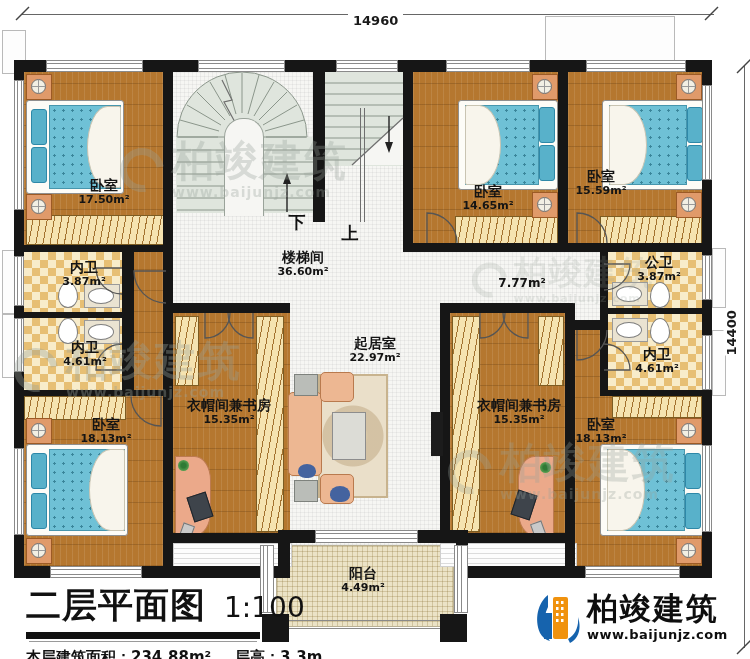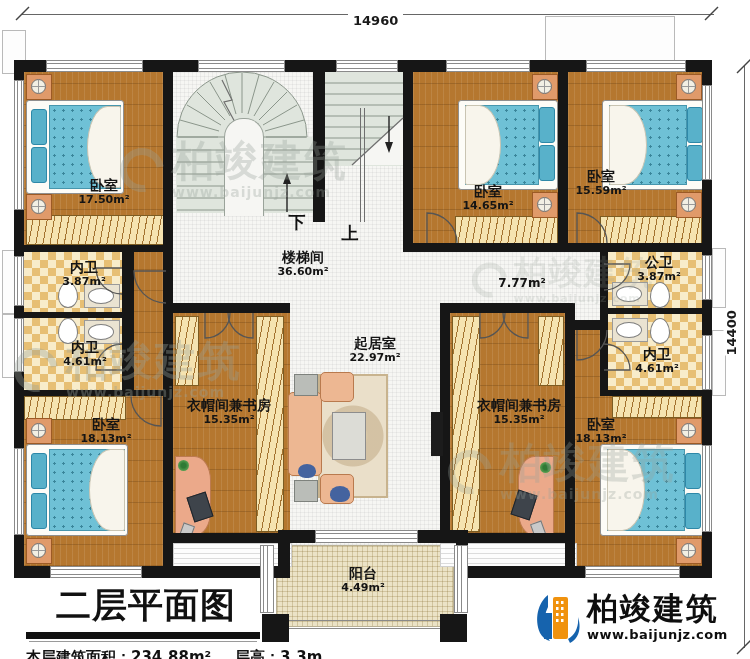--- a/index.html
+++ b/index.html
@@ -60,21 +60,21 @@
   .rn{font-size:14px;} .ra{font-size:11px;}
   .stairword{position:absolute;z-index:30;font-size:17px;font-weight:700;color:#111;transform:translateX(-50%);}
   .dim{position:absolute;z-index:34;font-size:13px;font-weight:700;color:#1a1a1a;background:#fff;padding:0 5px;}
   .dimline{position:absolute;background:#666;z-index:2;}
   .wm{position:absolute;z-index:28;display:flex;align-items:center;gap:8px;color:#98a29a;font-weight:800;pointer-events:none;}
   .wm-icon{width:30px;height:30px;border:7px solid currentColor;border-right-color:transparent;border-radius:50%;transform:rotate(35deg);flex:none;}
   .wm-t{font-size:42px;line-height:1;letter-spacing:2px;}
   .wm-u{font-size:14px;letter-spacing:1px;margin-top:2px;}
   .footer{position:absolute;left:26px;top:582px;z-index:34;color:#111;}
   .f-row{display:flex;align-items:baseline;}
-  .f-title{font-size:35px;font-weight:700;letter-spacing:1px;margin-left:30px;}
+  .f-title{font-size:35px;font-weight:700;letter-spacing:1px;}
   .f-scale{font-size:28px;font-weight:400;margin-left:18px;}
   .f-rule{width:234px;height:3px;background:#111;margin-top:3px;border-bottom:4px solid transparent;box-shadow:0 6px 0 -3px #9a9a9a;}
   .f-info{margin-top:9px;font-size:15px;font-weight:700;}
   .f-info .sp{margin-left:24px;}
   .logo{position:absolute;left:534px;top:589px;z-index:34;display:flex;align-items:center;gap:7px;}
   .logo-name{font-size:31px;font-weight:900;color:#0e0e0e;line-height:1;letter-spacing:2px;}
   .logo-url{font-size:13px;font-weight:800;color:#0e0e0e;letter-spacing:.5px;margin-top:3px;}
   svg{position:absolute;left:0;top:0;z-index:22;pointer-events:none;}
   svg.under{z-index:8;}
 </style>
@@ -448,20 +448,21 @@
     <span class="rn">阳台</span>
     <span class="ra">4.49m²</span>
     </div>
 
   <span class="stairword" style="left:297px;top:211px;">下</span>
   <span class="stairword" style="left:350px;top:222px;">上</span>
 
   <div class="footer">
     <div class="f-row">
       <span class="f-title">二层平面图</span>
+      <span class="f-scale">1:100</span>
     </div>
     <div class="f-rule"></div>
     <div class="f-info">
       <span>本层建筑面积：</span><span>234.88m²</span><span class="sp">层高：</span><span>3.3m</span>
     </div>
   </div>
 
   <div class="logo">
     <svg width="46" height="56" viewBox="0 0 46 56" style="position:static;">
       <path d="M14 6 C4 14 0 30 6 44 C8 48 12 51 16 52 C10 44 8 30 14 18 Z" fill="#1663ad"></path>

